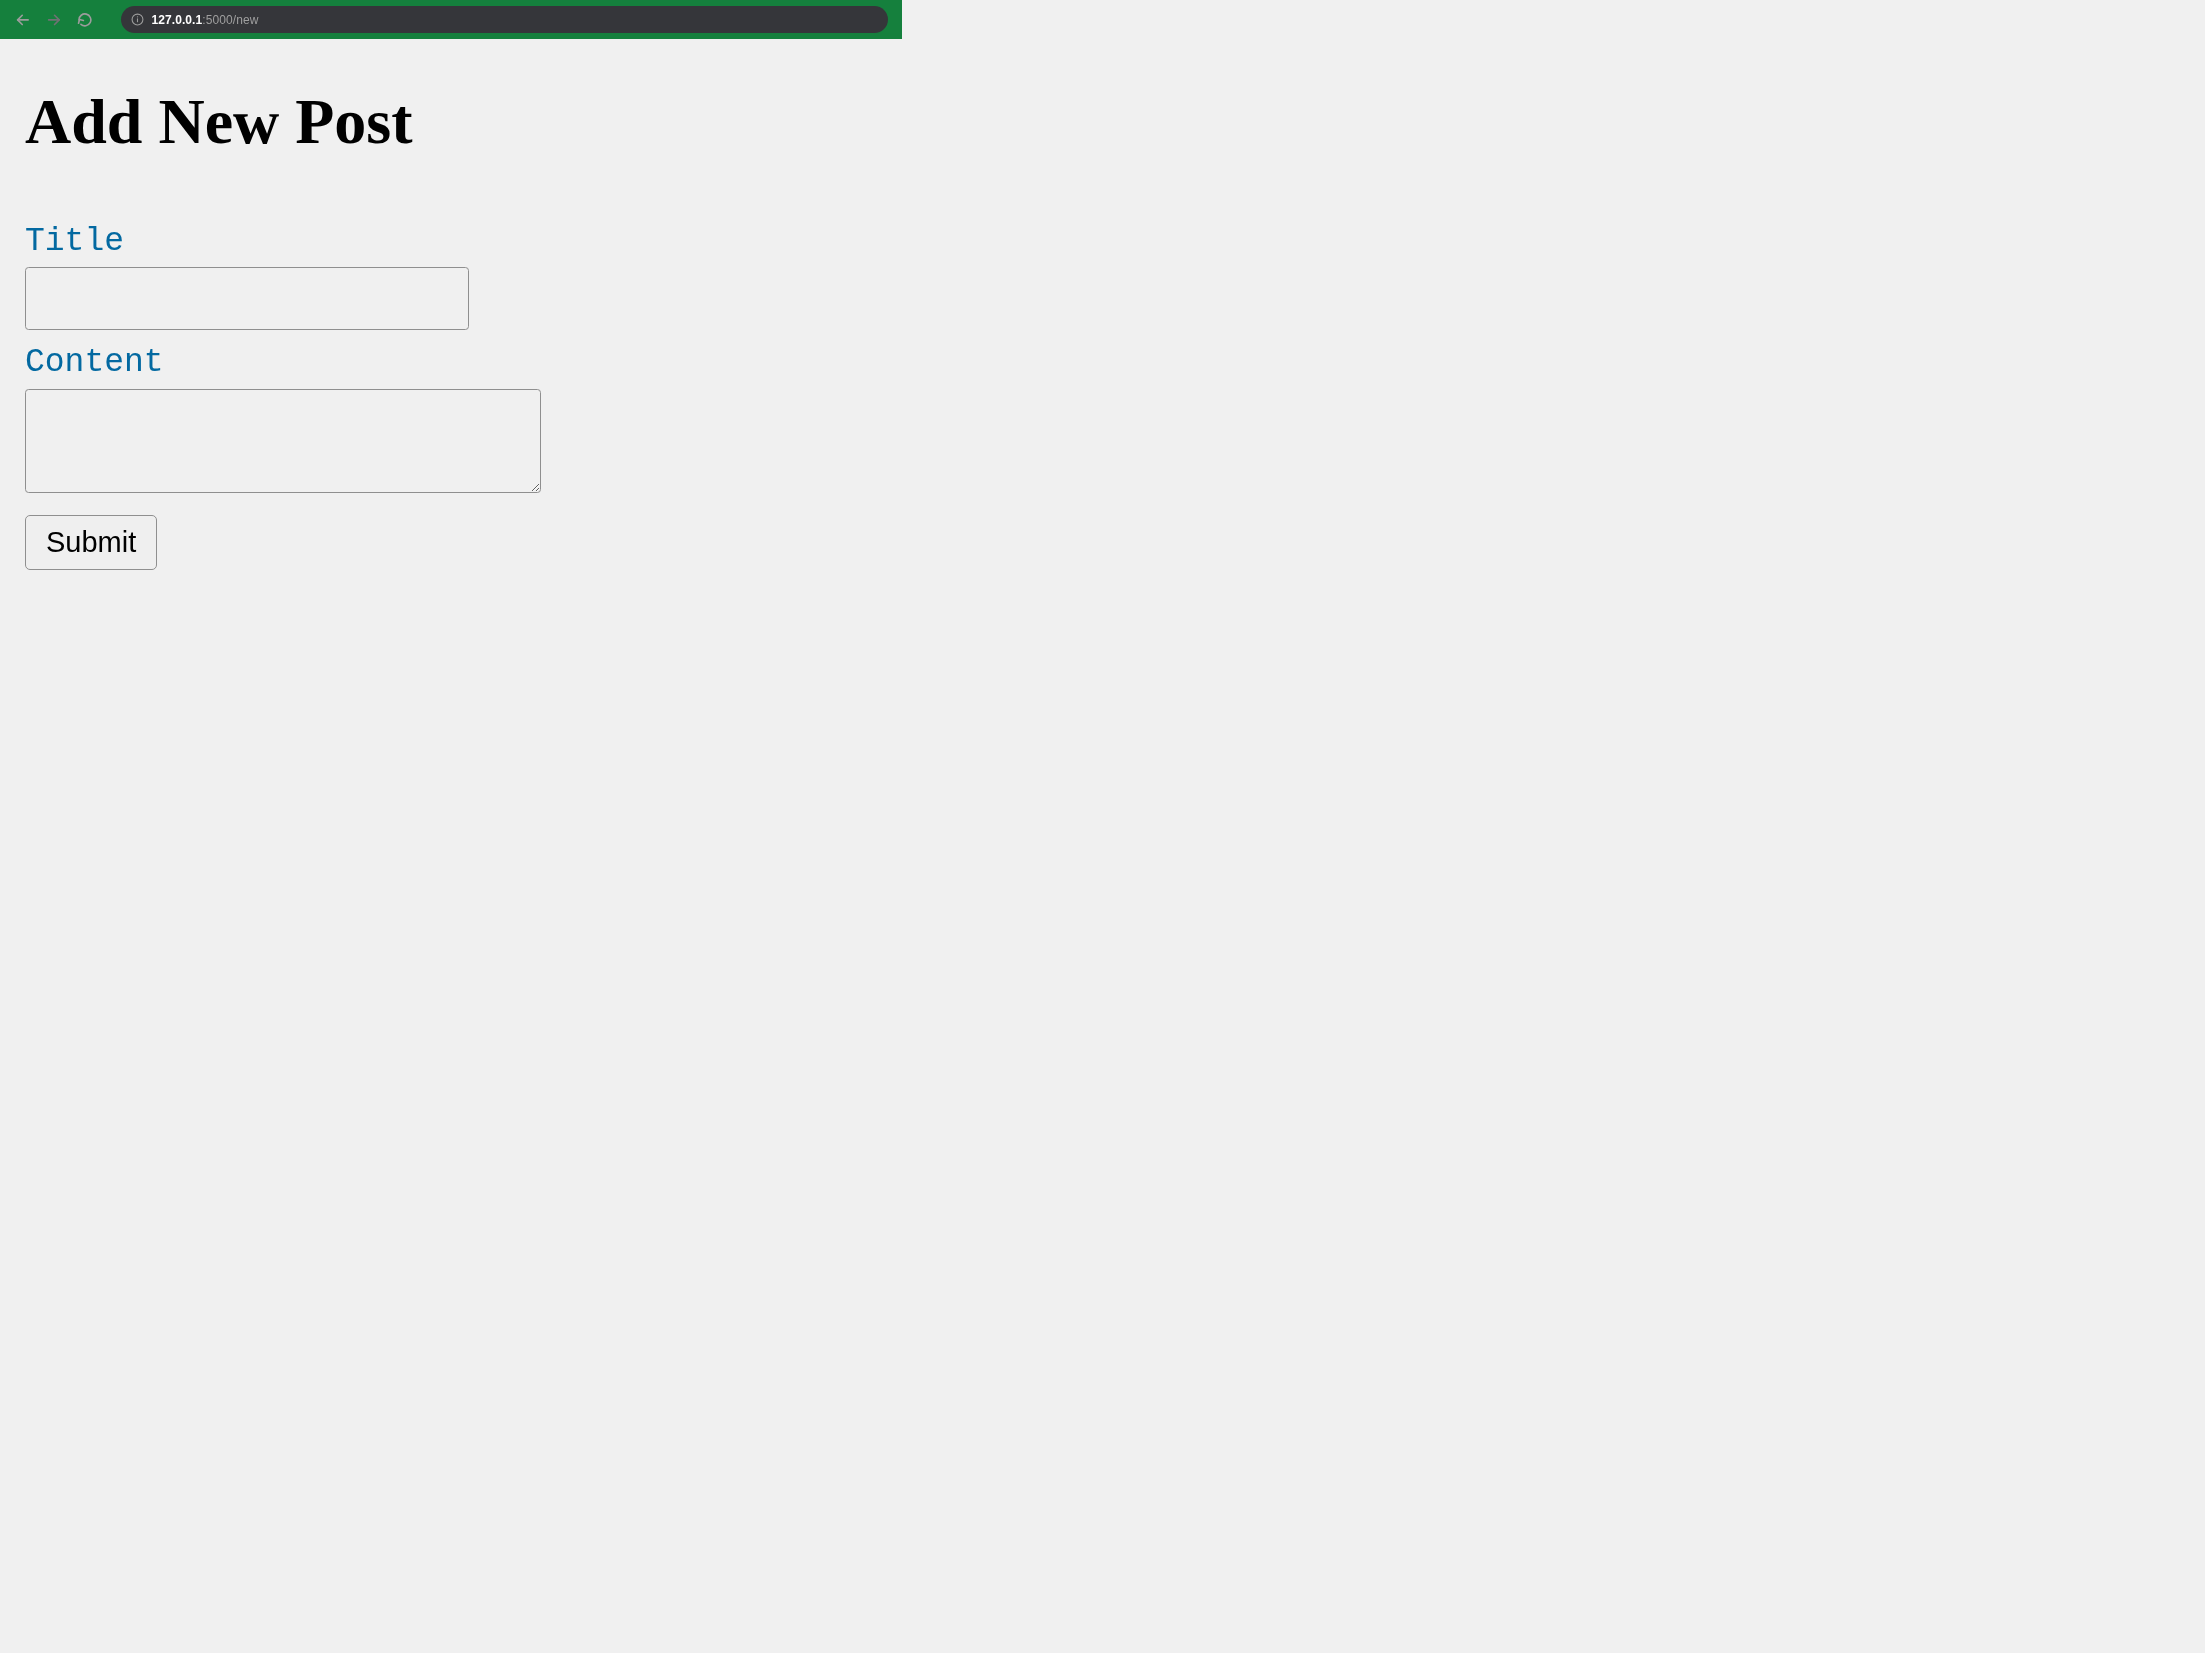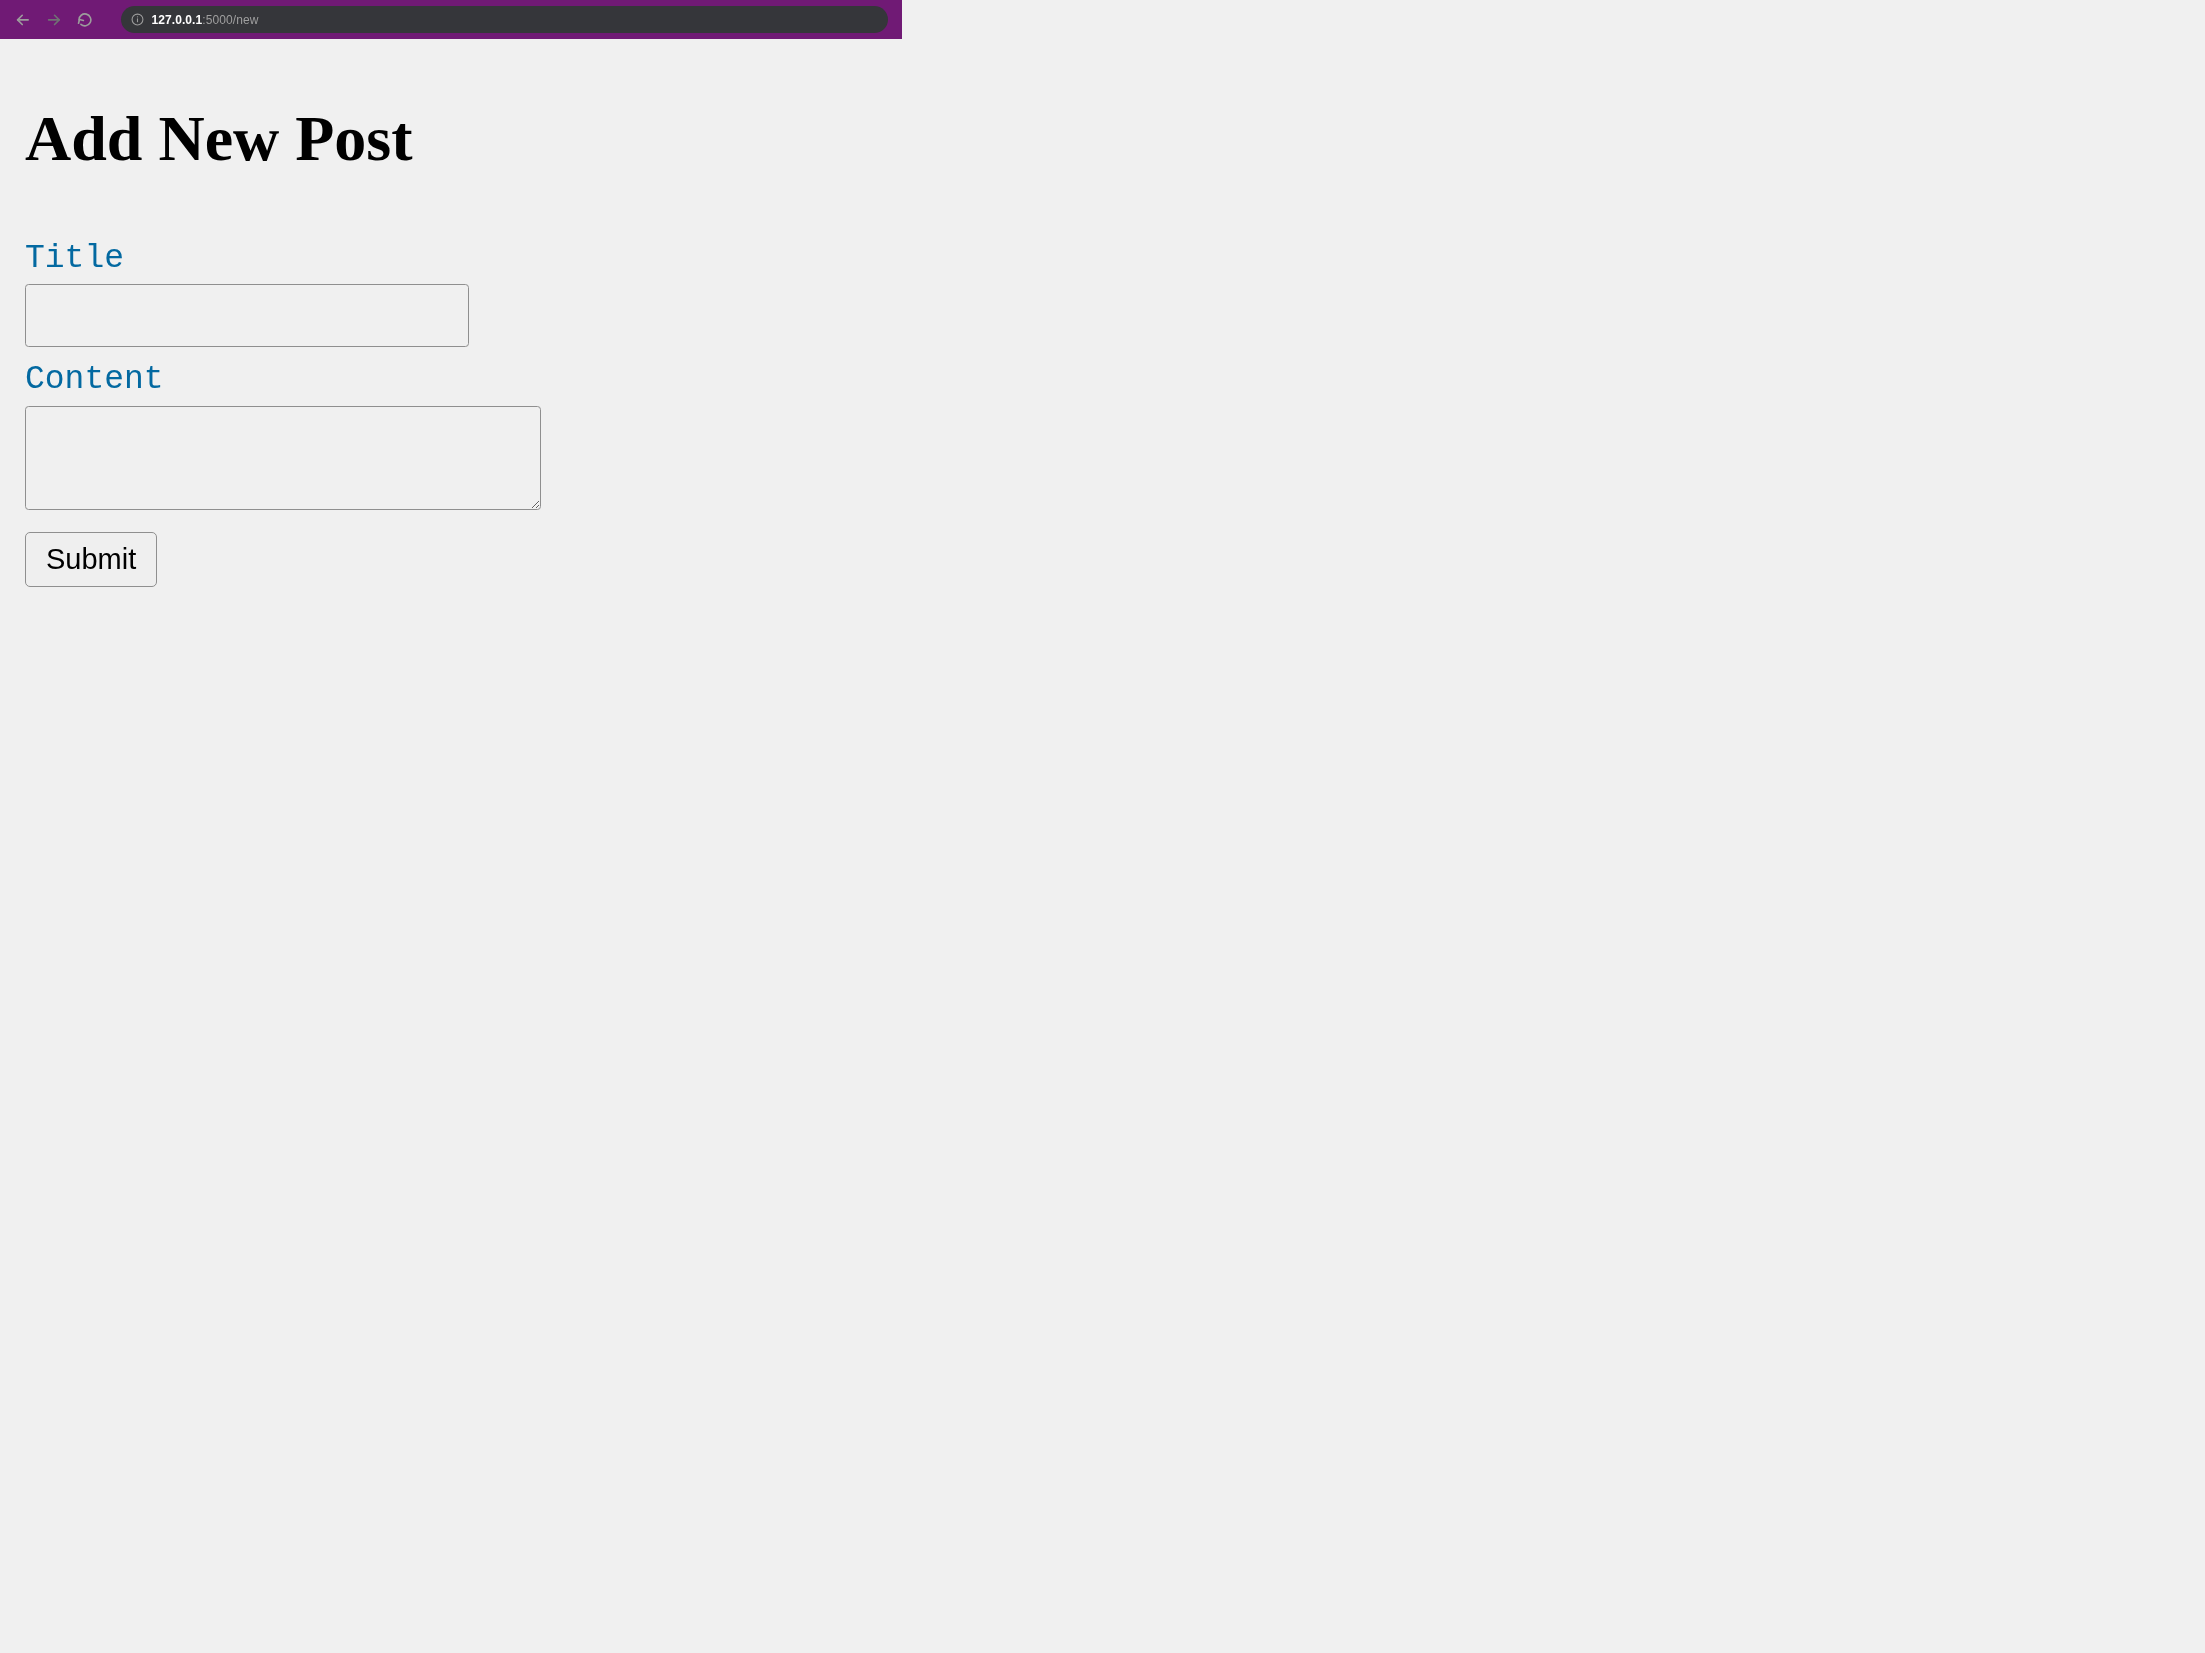--- a/index.html
+++ b/index.html
@@ -2,21 +2,21 @@
 <html style="font-size:11.5px"><head>
   <meta charset="utf-8">
   <style>
     * { box-sizing: border-box; margin: 0; padding: 0; }
     body {
       background: #f0f0f0;
       font-family: "Times New Roman", Times, serif;
       width: 902px;
     }
     .browser-bar {
-      background: #701a75;
+      background: #15803d;
       height: 39px;
       display: flex;
       align-items: center;
       padding: 0 14.3px;
       gap: 14.3px;
     }
     .nav-btn {
       color: #9c9c9c;
       display: flex;
       align-items: center;
@@ -51,21 +51,21 @@
       letter-spacing: 0.1px;
     }
     .url-text .muted { color: #9f9f9f; font-weight: 400; }
     .page {
       padding: 29px 25px;
     }
     h1.page-title {
       font-size: 64px;
       font-weight: 700;
       color: #000;
-      margin: 34px 0 64px 0;
+      margin: 17px 0 64px 0;
       font-family: "Times New Roman", Times, serif;
     }
     .form-group { margin-bottom: 14.3px; }
     .form-label {
       font-size: 33px;
       color: #0369a1;
       display: block;
       margin-bottom: 7.2px;
       font-family: Liberation Mono, monospace;
     }

